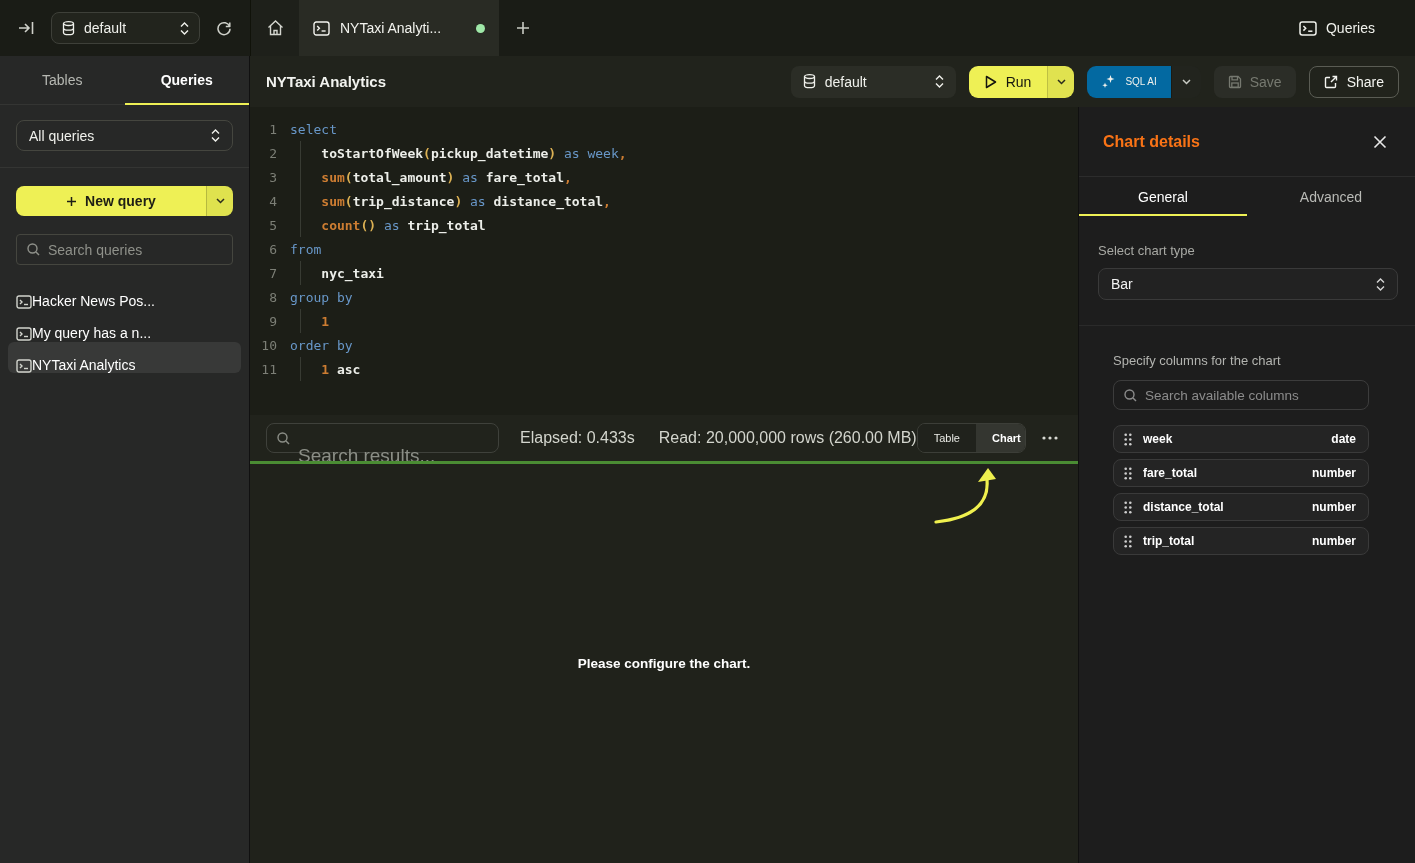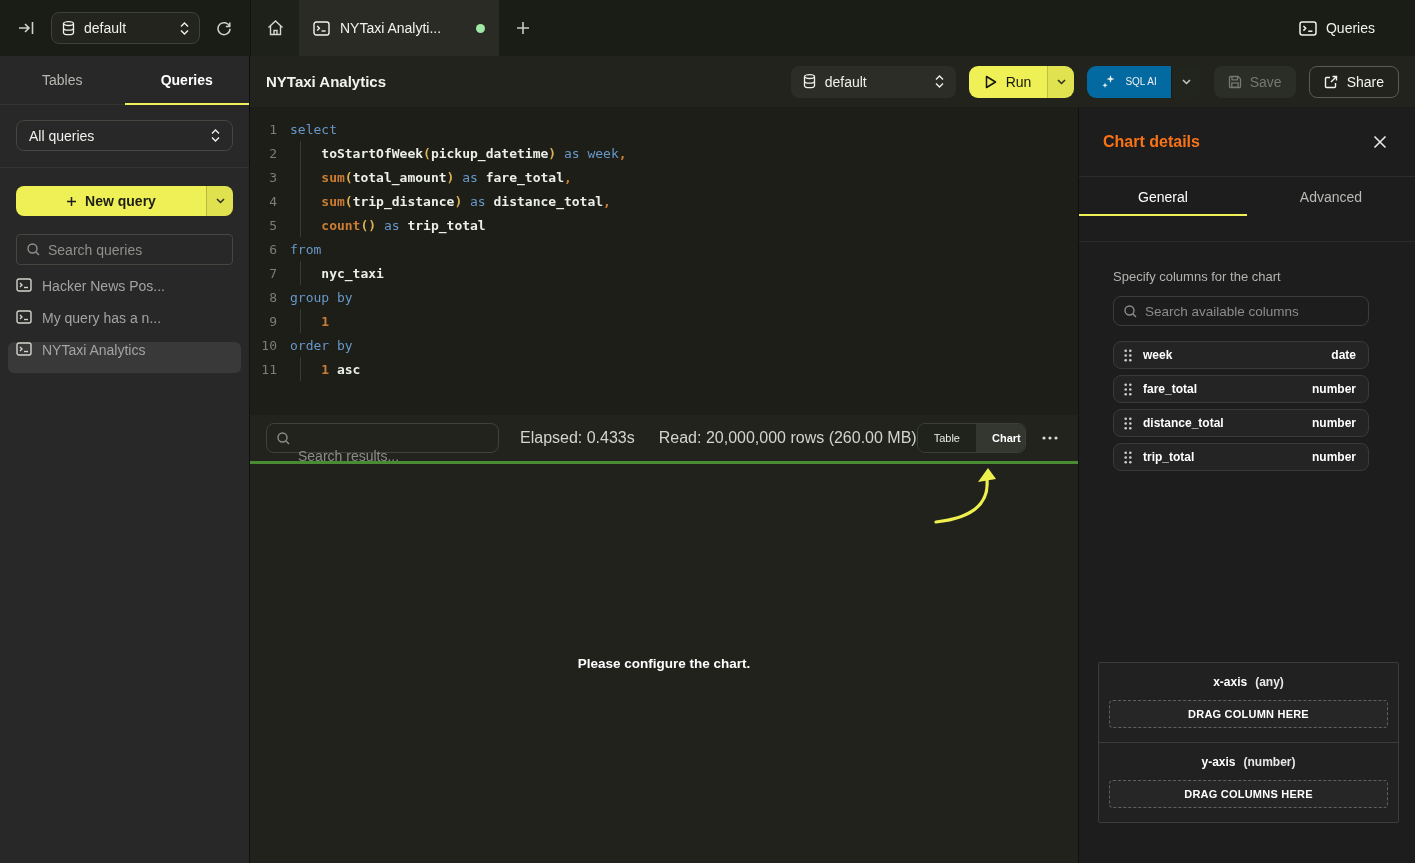--- a/index.html
+++ b/index.html
@@ -35,21 +35,21 @@
   .select-box { height:31px; background:transparent; border:1px solid #45463f; border-radius:8px; display:flex; align-items:center; padding:0 12px; color:#f0f1ec; cursor:pointer; }
   .select-box .updown { margin-left:auto; }
   .sb-divider { height:1px; background:#343533; flex:none; }
   .new-query-row { margin:18px 16px 0; display:flex; height:30px; border-radius:8px; overflow:hidden; }
   .new-query-main { flex:1; background:var(--accent-yellow,#eef055); border:none; color:#1d1e15; font-weight:600; font-size:14px; display:flex; align-items:center; justify-content:center; gap:8px; cursor:pointer; font-family:inherit; }
   .new-query-caret { width:27px; background:#dfe24e; border:none; border-left:1px solid rgba(0,0,0,.18); color:#2a2b1d; display:flex; align-items:center; justify-content:center; cursor:pointer; }
   .sb-search { margin:18px 16px 0; height:31px; border:1px solid #45463f; border-radius:4px; display:flex; align-items:center; padding:0 10px; gap:8px; color:#8f918a; }
   .sb-search input { background:transparent; border:none; outline:none; color:#e9eae5; font-size:14px; flex:1; font-family:inherit; }
   .sb-search input::placeholder { color:#8f918a; }
   .query-list { margin-top:13px; display:flex; flex-direction:column; gap:1px; }
-  .query-item { height:31px; display:flex; align-items:flex-start; gap:10px; padding:0 8px 0 16px; color:#a3a3a3; cursor:pointer; font-size:14px; }
+  .query-item { height:31px; display:flex; align-items:flex-end; padding:0 8px 0 16px; color:#ffffff; cursor:pointer; font-size:14px; }
   .query-item .qi-icon { color:#d2d4cd; flex:none; }
   .query-item.selected { background:#383938; border-radius:6px; margin:0 8px; padding-left:8px; }
 
   
   .content { flex:1; display:flex; flex-direction:column; min-width:0; background:#1d1f18; }
   .content-header { height:51px; flex:none; display:flex; align-items:center; padding:0 16px; background:#21231c; }
   .page-title { font-size:15px; font-weight:600; color:#f2f3ef; }
   .header-actions { margin-left:auto; display:flex; align-items:center; gap:13px; }
   .hdr-db { width:165px; height:32px; background:#2b2d26; border:none; border-radius:8px; display:flex; align-items:center; gap:9px; padding:0 12px; color:#f0f1ec; cursor:pointer; font-family:inherit; font-size:14px; }
   .hdr-db .updown { margin-left:auto; }
@@ -73,21 +73,21 @@
   .tk-kw { color:#6897c8; font-weight:400; }
   .tk-fn { color:#cd7d32; }
   .tk-id { color:#eceee9; }
   .tk-pr { color:#ddb254; }
   .tk-num { color:#cd7d32; }
   .tk-sp { color:#d6d8d2; }
 
   
   .results-bar { height:46px; flex:none; display:flex; align-items:center; padding:0 16px; background:#21231c; }
   .results-search { width:233px; height:30px; border:1px solid #3f413b; border-radius:8px; display:flex; align-items:center; gap:8px; padding:0 10px; color:#8b8e86; flex:none; }
-  .results-search input { background:transparent; border:none; outline:none; color:#ec4899; font-size:14px; flex:1; min-width:0; font-family:inherit;margin-top:36px; }
+  .results-search input { background:transparent; border:none; outline:none; color:#ec4899; font-size:19px; flex:1; min-width:0; font-family:inherit;margin-top:36px; }
   .results-search input::placeholder { color:#8b8e86; }
   .stat { color:#d3d5cd; font-size:16px; white-space:nowrap;text-align:right; }
   .stat.elapsed { margin-left:21px; }
   .stat.read { margin-left:24px; }
   .view-toggle { margin-left:auto; display:flex; height:30px; border:1px solid #3c3e38; border-radius:8px; overflow:hidden; }
   .view-seg { padding:0 16px; display:flex; align-items:center; background:#20221c; color:#e8e9e4; border:none; font-size:11px; cursor:pointer; font-family:inherit; }
   .view-seg.active { background:#343630; color:#ffffff; font-weight:700; }
   .more-btn { margin-left:12px; background:none; border:none; color:#d8d9d3; cursor:pointer; display:flex; padding:4px; }
 
   
@@ -443,20 +443,31 @@
                 <svg width="14" height="14" viewBox="0 0 14 14" fill="none" stroke="currentColor" stroke-width="1.6">
                   <path d="M1.5 1.5l11 11M12.5 1.5l-11 11"></path>
                 </svg>
               </button>
           </div>
           <div class="cp-tabs">
             <button class="cp-tab active">General</button>
             <button class="cp-tab">Advanced</button>
           </div>
 
+          <div class="cp-type">
+            <div class="cp-label">Select chart type</div>
+            <div class="cp-select">
+              <span>Bar</span>
+              <span class="updown">
+                  <svg width="9" height="13" viewBox="0 0 9 13" fill="none" stroke="currentColor" stroke-width="1.4">
+                    <path d="M1 4.5L4.5 1 8 4.5M1 8.5L4.5 12 8 8.5"></path>
+                  </svg>
+                </span>
+            </div>
+          </div>
           <div class="cp-div"></div>
 
           <div class="cp-columns">
             <div class="cp-label">Specify columns for the chart</div>
             <div class="col-search">
               <span>
                   <svg width="13" height="13" viewBox="0 0 13 13" fill="none" stroke="currentColor" stroke-width="1.4">
                     <circle cx="5.5" cy="5.5" r="4.5"></circle>
                     <path d="M9 9l3 3"></path>
                   </svg>
@@ -516,33 +527,17 @@
                       <circle cx="1.7" cy="11.3" r="1.3"></circle>
                       <circle cx="6.3" cy="11.3" r="1.3"></circle>
                     </svg>
                   </span>
     <span class="chip-name">trip_total</span>
     <span class="chip-type">number</span>
   </div>
               </div>
           </div>
 
-          <div class="cp-axes">
-            <div class="axis-section">
-              <div class="axis-head">
-                <span class="axis-name">x-axis</span>
-                <span class="axis-type">(any)</span>
-              </div>
-              <div class="drop-zone">DRAG COLUMN HERE</div>
-            </div>
-            <div class="axis-section">
-              <div class="axis-head">
-                <span class="axis-name">y-axis</span>
-                <span class="axis-type">(number)</span>
-              </div>
-              <div class="drop-zone">DRAG COLUMNS HERE</div>
-            </div>
-          </div>
         </aside>
       </div>
     </div>
   </div>
 </div>
 
 </body></html>

